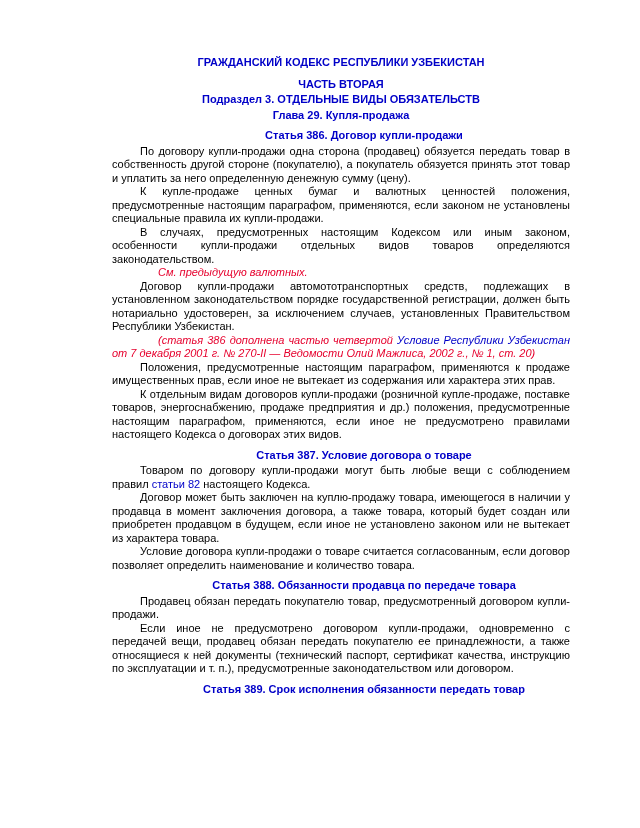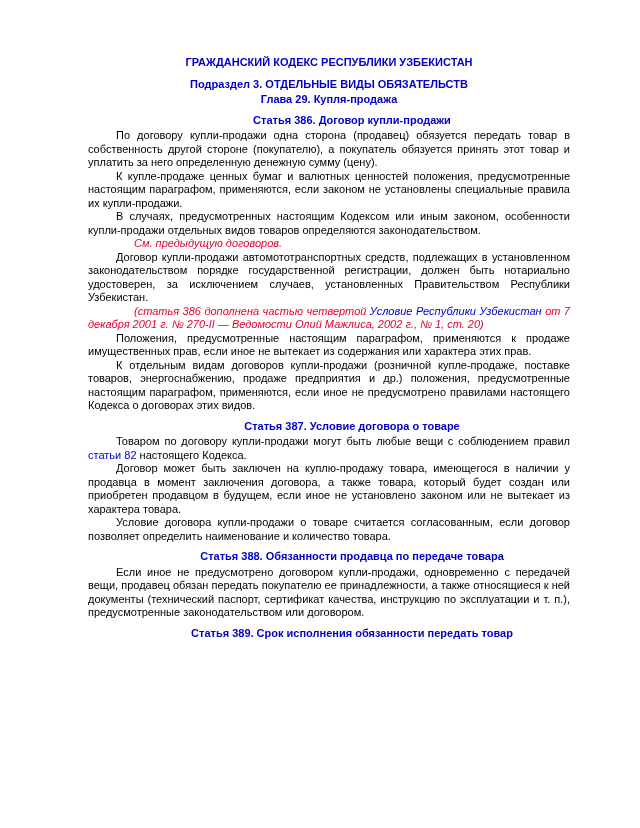--- a/index.html
+++ b/index.html
@@ -1,55 +1,57 @@
 <!DOCTYPE html>
 <html><head>
 <meta charset="utf-8">
 <style>
   html,body{margin:0;padding:0;background:#ffffff;}
   body{width:640px;height:828px;overflow:hidden;}
   .page{
     box-sizing:border-box;
     width:640px;height:828px;
-    padding:56px 70px 30px 88px;
+    padding:56px 70px 30px 112px;
     font-family:"Liberation Sans","DejaVu Sans",sans-serif;
     font-size:11px;line-height:13.5px;
     color:#000000;
   }
   .h{color:#0000c8;font-weight:bold;text-align:center;margin:0 0 2px 0;}
   .h.title{margin-bottom:8px;}
   .h.art{text-align:center;padding-left:46px;margin:7px 0 2px 0;}
   p{margin:0;}
   .body{text-align:justify;text-indent:28px;}
   .note{font-style:italic;color:#e6002d;text-indent:46px;}
   .note.just{text-align:justify;}
   .link{color:#0000c8;text-decoration:none;cursor:pointer;font-style:inherit;}
 </style>
 </head>
 <body>
 
 <div class="page">
 
   <div class="h title">ГРАЖДАНСКИЙ КОДЕКС РЕСПУБЛИКИ УЗБЕКИСТАН</div>
+  <div class="h">ЧАСТЬ ВТОРАЯ</div>
   <div class="h">Подраздел 3. ОТДЕЛЬНЫЕ ВИДЫ ОБЯЗАТЕЛЬСТВ</div>
   <div class="h">Глава 29. Купля-продажа</div>
 
   <div class="h art">Статья 386. Договор купли-продажи</div>
   <p class="body">По договору купли-продажи одна сторона (продавец) обязуется передать товар в собственность другой стороне (покупателю), а покупатель обязуется принять этот товар и уплатить за него определенную денежную сумму (цену).</p>
   <p class="body">К купле-продаже ценных бумаг и валютных ценностей положения, предусмотренные настоящим параграфом, применяются, если законом не установлены специальные правила их купли-продажи.</p>
   <p class="body">В случаях, предусмотренных настоящим Кодексом или иным законом, особенности купли-продажи отдельных видов товаров определяются законодательством.</p>
-  <p class="note"><span class="see-link">См. предыдущую договоров.</span></p>
+  <p class="note"><span class="see-link">См. предыдущую валютных.</span></p>
   <p class="body">Договор купли-продажи автомототранспортных средств, подлежащих в установленном законодательством порядке государственной регистрации, должен быть нотариально удостоверен, за исключением случаев, установленных Правительством Республики Узбекистан.</p>
   <p class="note just"><span>(статья 386 дополнена частью четвертой </span><span class="link">Условие Республики Узбекистан</span><span> от 7 декабря 2001 г. № 270-II — Ведомости Олий Мажлиса, 2002 г., № 1, ст. 20)</span></p>
   <p class="body">Положения, предусмотренные настоящим параграфом, применяются к продаже имущественных прав, если иное не вытекает из содержания или характера этих прав.</p>
   <p class="body">К отдельным видам договоров купли-продажи (розничной купле-продаже, поставке товаров, энергоснабжению, продаже предприятия и др.) положения, предусмотренные настоящим параграфом, применяются, если иное не предусмотрено правилами настоящего Кодекса о договорах этих видов.</p>
 
   <div class="h art">Статья 387. Условие договора о товаре</div>
   <p class="body"><span>Товаром по договору купли-продажи могут быть любые вещи с соблюдением правил </span><span class="link">статьи 82</span><span> настоящего Кодекса.</span></p>
   <p class="body">Договор может быть заключен на куплю-продажу товара, имеющегося в наличии у продавца в момент заключения договора, а также товара, который будет создан или приобретен продавцом в будущем, если иное не установлено законом или не вытекает из характера товара.</p>
   <p class="body">Условие договора купли-продажи о товаре считается согласованным, если договор позволяет определить наименование и количество товара.</p>
 
   <div class="h art">Статья 388. Обязанности продавца по передаче товара</div>
+  <p class="body">Продавец обязан передать покупателю товар, предусмотренный договором купли-продажи.</p>
   <p class="body">Если иное не предусмотрено договором купли-продажи, одновременно с передачей вещи, продавец обязан передать покупателю ее принадлежности, а также относящиеся к ней документы (технический паспорт, сертификат качества, инструкцию по эксплуатации и т. п.), предусмотренные законодательством или договором.</p>
 
   <div class="h art">Статья 389. Срок исполнения обязанности передать товар</div>
 
 </div>
 
 </body></html>

